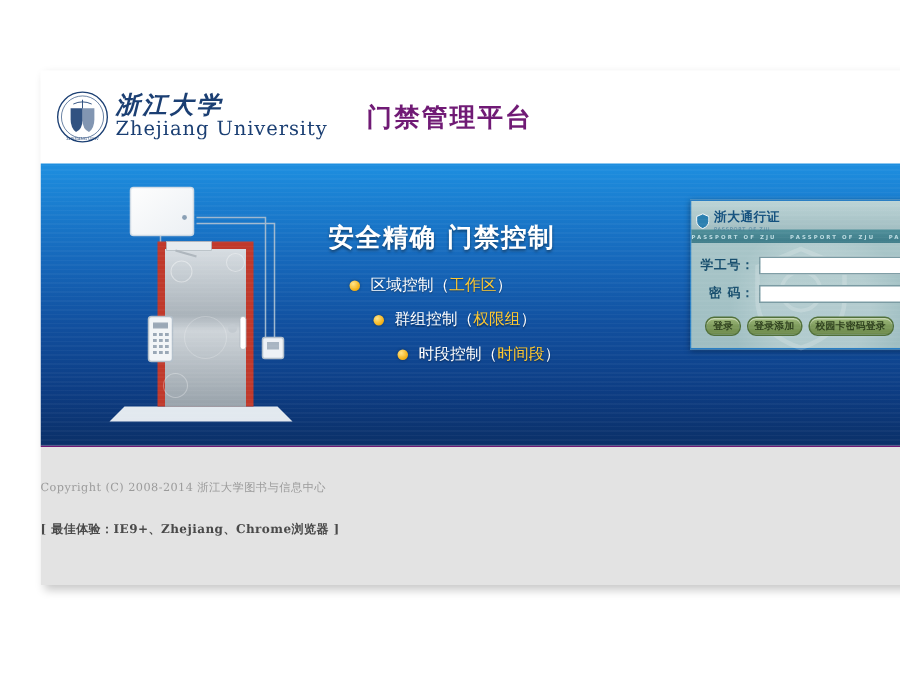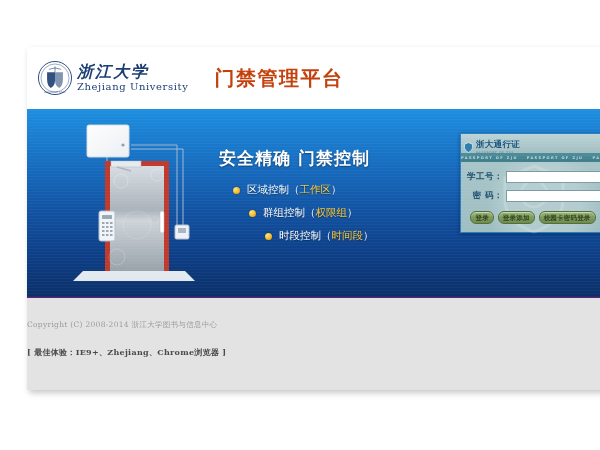--- a/index.html
+++ b/index.html
@@ -47,31 +47,31 @@
     font-family: "DejaVu Serif", "Liberation Serif", serif;
     font-size: 16px;
     font-weight: bold;
     color: #1b3f73;
     letter-spacing: 2px;
     font-style: italic;
     line-height: 1.05;
   }
   .logo-en {
     font-family: "DejaVu Serif", "Liberation Serif", serif;
-    font-size: 10px;
+    font-size: 13px;
     color: #1b3f73;
     letter-spacing: 0.6px;
     margin-top: 1px;
   }
   .site-title {
     margin-left: 26px;
     font-family: "DejaVu Sans", "Liberation Sans", sans-serif;
-    font-size: 20px;
-    font-weight: bold;
-    color: #c2410c;
+    font-size: 17px;
+    font-weight: bold;
+    color: #701a75;
     letter-spacing: 1.5px;
     text-align: right;
   }
 
   
   .banner {
     position: relative;
     height: 188px;
     background:
       linear-gradient(180deg,

